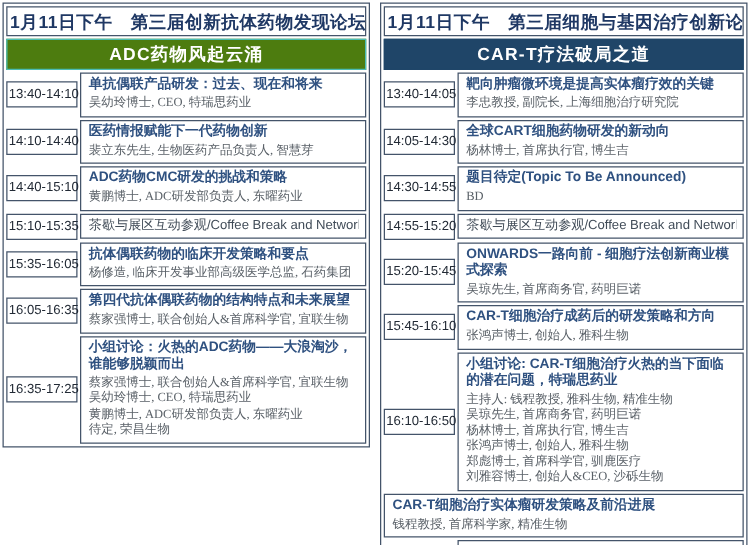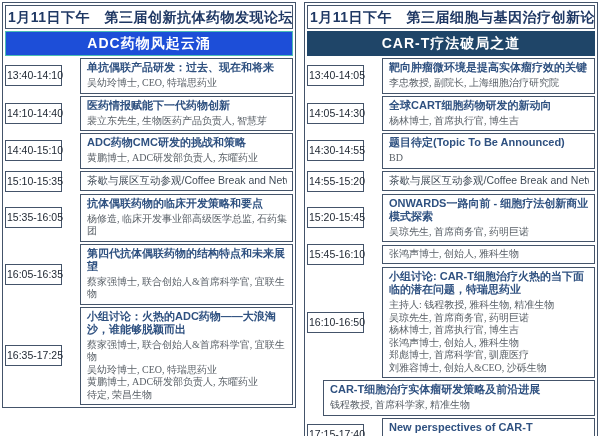--- a/index.html
+++ b/index.html
@@ -35,21 +35,21 @@
   }
   .rows{display:flex;flex-direction:column;gap:2px;}
   .row{display:flex;gap:2px;align-items:center;}
   .cell-time{
     flex:0 0 57px;width:57px;border:1px solid var(--border);
     font-size:10.5px;color:var(--time-text);line-height:13px;
     padding:3px 1px;text-align:center;white-space:nowrap;
   }
   .cell-content{
     flex:1;border:1px solid var(--border);
-    padding:2px 5px 3px 6px;min-width:0;margin-left:16px;
+    padding:2px 5px 3px 6px;min-width:0;
   }
   .title{
     font-size:11px;font-weight:bold;color:var(--title-text);line-height:13px;
   }
   .cell-content.break .title{
     font-weight:normal;color:var(--break-text);font-size:10.5px;
     white-space:nowrap;overflow:hidden;
   }
   .speaker{
     font-size:10px;color:var(--speaker-text);line-height:12.5px;font-family:Liberation Serif, serif;
@@ -57,21 +57,21 @@
   .title + .speaker{margin-top:3px;}
 </style>
 </head>
 <body>
 
 <div class="page" id="panels">
   <section class="panel">
     <div class="panel-header">
       <span>1月11日下午　第三届创新抗体药物发现论坛</span>
     </div>
-    <div class="track-band" style="background: #1d4ed8; border-color: rgb(75, 188, 180);">
+    <div class="track-band" style="background: #4d7c0f; border-color: rgb(75, 188, 180);">
       <span>ADC药物风起云涌</span>
     </div>
     <div class="rows">
   <div class="row">
     <div class="cell-time">13:40-14:10</div>
     <div class="cell-content">
       <div class="title">单抗偶联产品研发：过去、现在和将来</div>
     <div class="speaker">吴幼玲博士, CEO, 特瑞思药业</div>
           </div>
   </div>
@@ -171,20 +171,21 @@
     <div class="cell-time">15:20-15:45</div>
     <div class="cell-content">
       <div class="title">ONWARDS一路向前 - 细胞疗法创新商业模式探索</div>
     <div class="speaker">吴琼先生, 首席商务官, 药明巨诺</div>
           </div>
   </div>
 
   <div class="row">
     <div class="cell-time">15:45-16:10</div>
     <div class="cell-content">
+      <div class="title">CAR-T细胞治疗成药后的研发策略和方向</div>
     <div class="speaker">张鸿声博士, 创始人, 雅科生物</div>
           </div>
   </div>
 
   <div class="row">
     <div class="cell-time">16:10-16:50</div>
     <div class="cell-content">
       <div class="title">小组讨论: CAR-T细胞治疗火热的当下面临的潜在问题，特瑞思药业</div>
     <div class="speaker">主持人: 钱程教授, 雅科生物, 精准生物</div>
             <div class="speaker">吴琼先生, 首席商务官, 药明巨诺</div>

